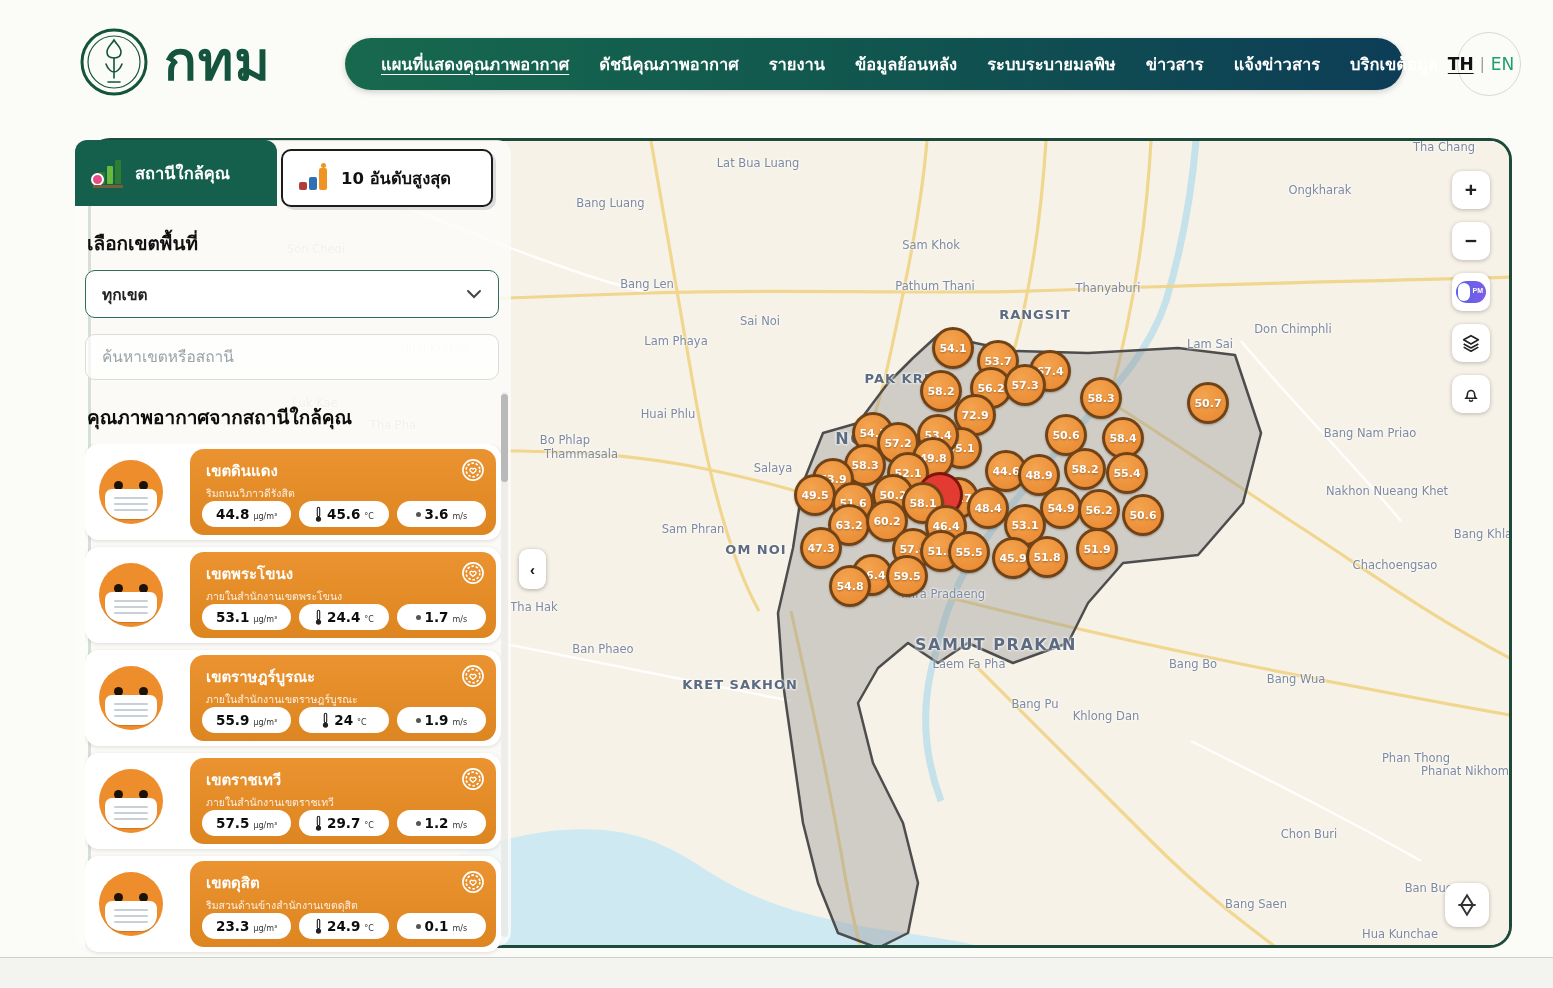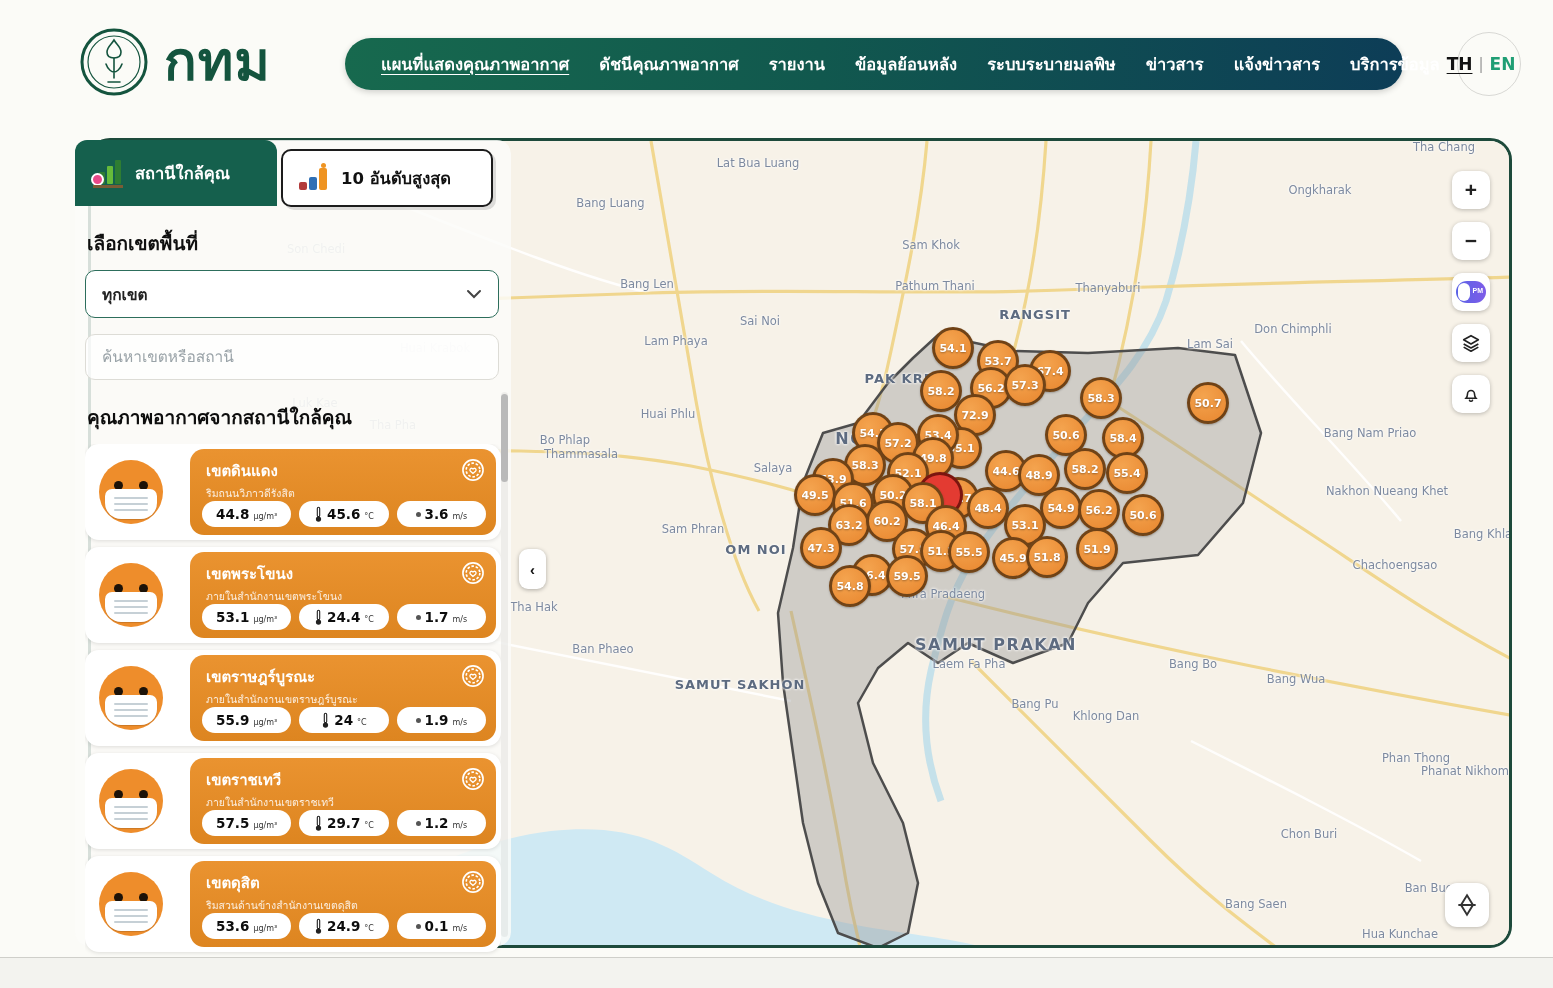--- a/index.html
+++ b/index.html
@@ -16,21 +16,21 @@
     display:flex; align-items:center; padding:0 36px; gap:30px;
     box-shadow:0 2px 6px rgba(0,0,0,.18); }
   .nav-item { color:#ffffff; font-size:16.5px; font-weight:700; white-space:nowrap; cursor:pointer; }
   .nav-item.active { text-decoration:underline; text-underline-offset:4px; }
   .lang-switch { position:absolute; left:1443px; top:36px; width:76px; height:56px;
     display:flex; align-items:center; justify-content:center; gap:6px; }
   .lang-circle { position:absolute; left:14px; top:-4px; width:64px; height:64px; border-radius:50%;
     border:1px solid rgba(0,0,0,.14); }
   .lang-th { font-weight:700; font-size:17px; color:#111; text-decoration:underline; text-underline-offset:3px; cursor:pointer; }
   .lang-sep { color:#999; font-size:15px; }
-  .lang-en { font-weight:700; font-size:17px; color:#1f9e74; cursor:pointer; }
+  .lang-en { font-weight:400; font-size:17px; color:#1f9e74; cursor:pointer; }
 
   
   .map-panel { position:absolute; left:88px; top:138px; width:1424px; height:810px;
     border:3px solid #1d4a3b; border-radius:22px; overflow:hidden; background:#f7f2e8; z-index:1; }
   .map-svg { position:absolute; left:0; top:0; }
   .map-label { position:absolute; transform:translate(-50%,-50%); color:#7d8aa0; font-size:11.5px;
     white-space:nowrap; text-shadow:0 0 3px #fff,0 0 3px #fff; pointer-events:none; }
   .map-label.caps { color:#5d6b80; font-weight:700; font-size:13px; letter-spacing:1px; }
   .map-label.big { font-size:16px; letter-spacing:1.5px; }
   .map-label.faint { opacity:.55; }
@@ -188,21 +188,21 @@
         <span class="map-label" style="left: 1392px; top: 393px;">Bang Khla</span>
         <span class="map-label caps" style="left: 665px; top: 408px;">OM NOI</span>
         <span class="map-label" style="left: 1304px; top: 424px;">Chachoengsao</span>
         <span class="map-label" style="left: 852px; top: 453px;">Phra Pradaeng</span>
         <span class="map-label" style="left: 443px; top: 466px;">Tha Hak</span>
         <span class="map-label caps big" style="left: 905px; top: 503px;">SAMUT PRAKAN</span>
         <span class="map-label" style="left: 512px; top: 508px;">Ban Phaeo</span>
         <span class="map-label" style="left: 878px; top: 523px;">Laem Fa Pha</span>
         <span class="map-label" style="left: 1102px; top: 523px;">Bang Bo</span>
         <span class="map-label" style="left: 1205px; top: 538px;">Bang Wua</span>
-        <span class="map-label caps" style="left: 649px; top: 543px;">SAMUT SAKHON</span>
+        <span class="map-label caps" style="left: 649px; top: 543px;">KRET SAKHON</span>
         <span class="map-label" style="left: 944px; top: 563px;">Bang Pu</span>
         <span class="map-label" style="left: 1015px; top: 575px;">Khlong Dan</span>
         <span class="map-label" style="left: 1325px; top: 617px;">Phan Thong</span>
         <span class="map-label" style="left: 1374px; top: 630px;">Phanat Nikhom</span>
         <span class="map-label" style="left: 1218px; top: 693px;">Chon Buri</span>
         <span class="map-label" style="left: 1325px; top: 747px; padding-left: 40px;">Ban Bueng</span>
         <span class="map-label" style="left: 1165px; top: 763px;">Bang Saen</span>
         <span class="map-label" style="left: 1309px; top: 793px;">Hua Kunchae</span>
         <span class="map-label faint" style="left: 225px; top: 108px;">Son Chedi</span>
         <span class="map-label faint" style="left: 344px; top: 207px;">Huai Krabok</span>
@@ -396,21 +396,21 @@
       <span class="logo-text">กทม</span>
     </div>
     <nav class="nav-pill" id="navPill">
         <span class="nav-item active">แผนที่แสดงคุณภาพอากาศ</span>
         <span class="nav-item">ดัชนีคุณภาพอากาศ</span>
         <span class="nav-item">รายงาน</span>
         <span class="nav-item">ข้อมูลย้อนหลัง</span>
         <span class="nav-item">ระบบระบายมลพิษ</span>
         <span class="nav-item">ข่าวสาร</span>
         <span class="nav-item">แจ้งข่าวสาร</span>
-        <span class="nav-item">บริการข้อมูล</span>
+        <span class="nav-item">บริกเขต้อมูล</span>
       </nav>
     <div class="lang-switch">
       <span class="lang-circle"></span>
       <span class="lang-th">TH</span>
       <span class="lang-sep">|</span>
       <span class="lang-en">EN</span>
     </div>
   </header>
 
   <aside class="sidebar">
@@ -621,21 +621,21 @@
           <div class="station-info">
             <div class="station-title">เขตดุสิต</div>
             <div class="station-loc">ริมสวนด้านข้างสำนักงานเขตดุสิต</div>
             <span class="badge-icon"><svg width="26" height="26" viewBox="0 0 24 24" fill="none" stroke="#fff" stroke-width="1.5">
                 <circle cx="12" cy="12" r="9.3"></circle>
                 <circle cx="12" cy="12" r="6.3" stroke-dasharray="2.4 1.6"></circle>
                 <path d="M12 15.2l-2.3-2.1a1.55 1.55 0 1 1 2.3-2.05 1.55 1.55 0 1 1 2.3 2.05z" stroke-width="1.2"></path>
               </svg></span>
             <div class="pill-row">
               <span class="pill">
-                <b>53.6</b>
+                <b>23.3</b>
                 <span class="unit">µg/m³</span>
               </span>
               <span class="pill">
                 <svg width="9" height="17" viewBox="0 0 10 20">
                   <rect x="3.6" y="1.5" width="2.8" height="11" rx="1.4" fill="none" stroke="#222" stroke-width="1.3"></rect>
                   <circle cx="5" cy="15.4" r="3.1" fill="#222"></circle>
                 </svg>
                 <b>24.9</b>
                 <span class="unit">°C</span>
               </span>

